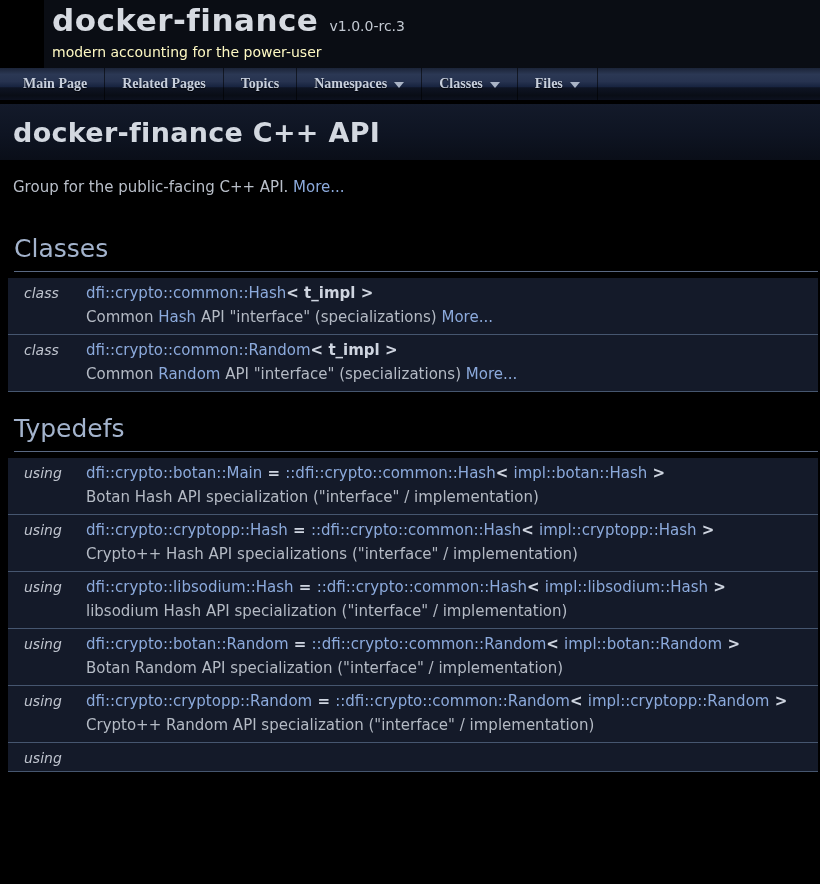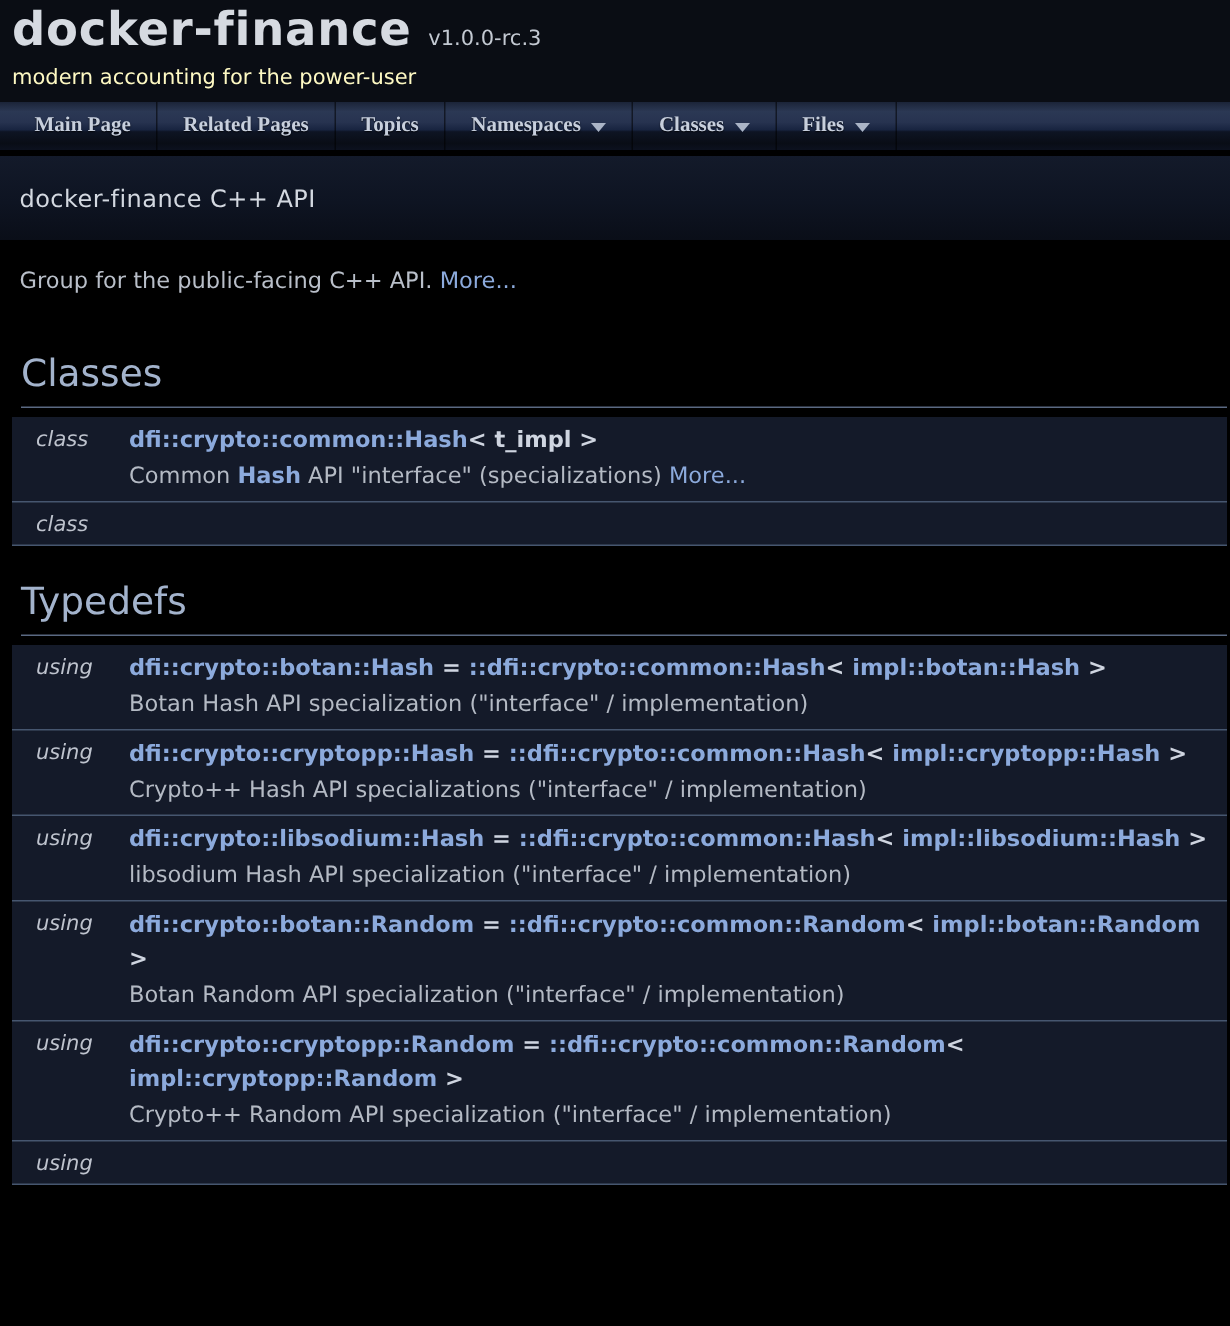--- a/index.html
+++ b/index.html
@@ -8,20 +8,21 @@
     background: #000;
     font-family: "DejaVu Sans", "Liberation Sans", sans-serif;
     color: #b9bfc9;
     overflow: hidden;
   }
 
   
   .top-header {
     background: #0a0d14;
     padding: 2px 0 8px 8px;
+    margin-left: 44px;
   }
   .proj-title-line { padding-top: 0; }
   .proj-title {
     display: inline;
     color: #d6dae1;
     font-size: 31px;
     font-weight: bold;
     letter-spacing: 0.5px;
   }
   .proj-version {
@@ -73,39 +74,39 @@
   .band-gap { height: 3px; background: #000; }
   .page-title-band {
     height: 57px;
     background: linear-gradient(180deg, #131a2a 0%, #0e1422 55%, #0a0e18 100%);
     border-bottom: 1px solid #000;
     display: flex;
     align-items: center;
     padding-left: 13px;
   }
   .page-title-band h1 {
-    font-size: 16px;
-    font-weight: normal;
+    font-size: 27px;
+    font-weight: bold;
     color: #d3d8e0;
     letter-spacing: 0.3px;
   }
 
   
   .content { padding: 0 0 10px 0; }
   .intro {
     padding: 17px 13px 0 13px;
     font-size: 15px;
     color: #b9bfc9;
   }
   a.lnk {
     color: #8caadc;
     text-decoration: none;
     cursor: pointer;
   }
-  a.lnk.bold { font-weight: bold; }
+  a.lnk.bold { font-weight: normal; }
 
   .sect-heading {
     margin: 38px 2px 6px 14px;
     font-size: 25px;
     font-weight: normal;
     color: #a3b3cc;
     border-bottom: 1px solid #5a6982;
     padding-bottom: 8px;
   }
   .sect-heading.tight { margin-top: 22px; }
@@ -194,33 +195,37 @@
       <div class="mem-kind">class</div>
       <div class="mem-def">
         <div class="mem-name"><a class="lnk bold">dfi::crypto::common::Hash</a><span class="op">&lt; t_impl &gt;</span></div>
         <div class="mem-desc"><span>Common </span><a class="lnk bold">Hash</a><span> API "interface" (specializations) </span><a class="lnk">More...</a></div>
       </div>
     </div>
     <div class="mem-sep"></div>
 
     <div class="mem-entry">
       <div class="mem-kind">class</div>
+      <div class="mem-def">
+        <div class="mem-name"><a class="lnk bold">dfi::crypto::common::Random</a><span class="op">&lt; t_impl &gt;</span></div>
+        <div class="mem-desc"><span>Common </span><a class="lnk bold">Random</a><span> API "interface" (specializations) </span><a class="lnk">More...</a></div>
+      </div>
     </div>
     <div class="mem-sep"></div>
 
   </div>
 
   <h2 class="sect-heading tight">Typedefs</h2>
 
   <div class="mem-table">
 
     <div class="mem-entry">
       <div class="mem-kind">using</div>
       <div class="mem-def">
-        <div class="mem-name"><a class="lnk bold">dfi::crypto::botan::Hash</a><span class="op"> = </span><a class="lnk bold">::dfi::crypto::common::Hash</a><span class="op">&lt; </span><a class="lnk bold">impl::botan::Hash</a><span class="op"> &gt;</span></div>
+        <div class="mem-name"><a class="lnk bold">dfi::crypto::botan::Main</a><span class="op"> = </span><a class="lnk bold">::dfi::crypto::common::Hash</a><span class="op">&lt; </span><a class="lnk bold">impl::botan::Hash</a><span class="op"> &gt;</span></div>
         <div class="mem-desc">Botan Hash API specialization ("interface" / implementation)</div>
       </div>
     </div>
     <div class="mem-sep"></div>
 
     <div class="mem-entry">
       <div class="mem-kind">using</div>
       <div class="mem-def">
         <div class="mem-name"><a class="lnk bold">dfi::crypto::cryptopp::Hash</a><span class="op"> = </span><a class="lnk bold">::dfi::crypto::common::Hash</a><span class="op">&lt; </span><a class="lnk bold">impl::cryptopp::Hash</a><span class="op"> &gt;</span></div>
         <div class="mem-desc">Crypto++ Hash API specializations ("interface" / implementation)</div>

